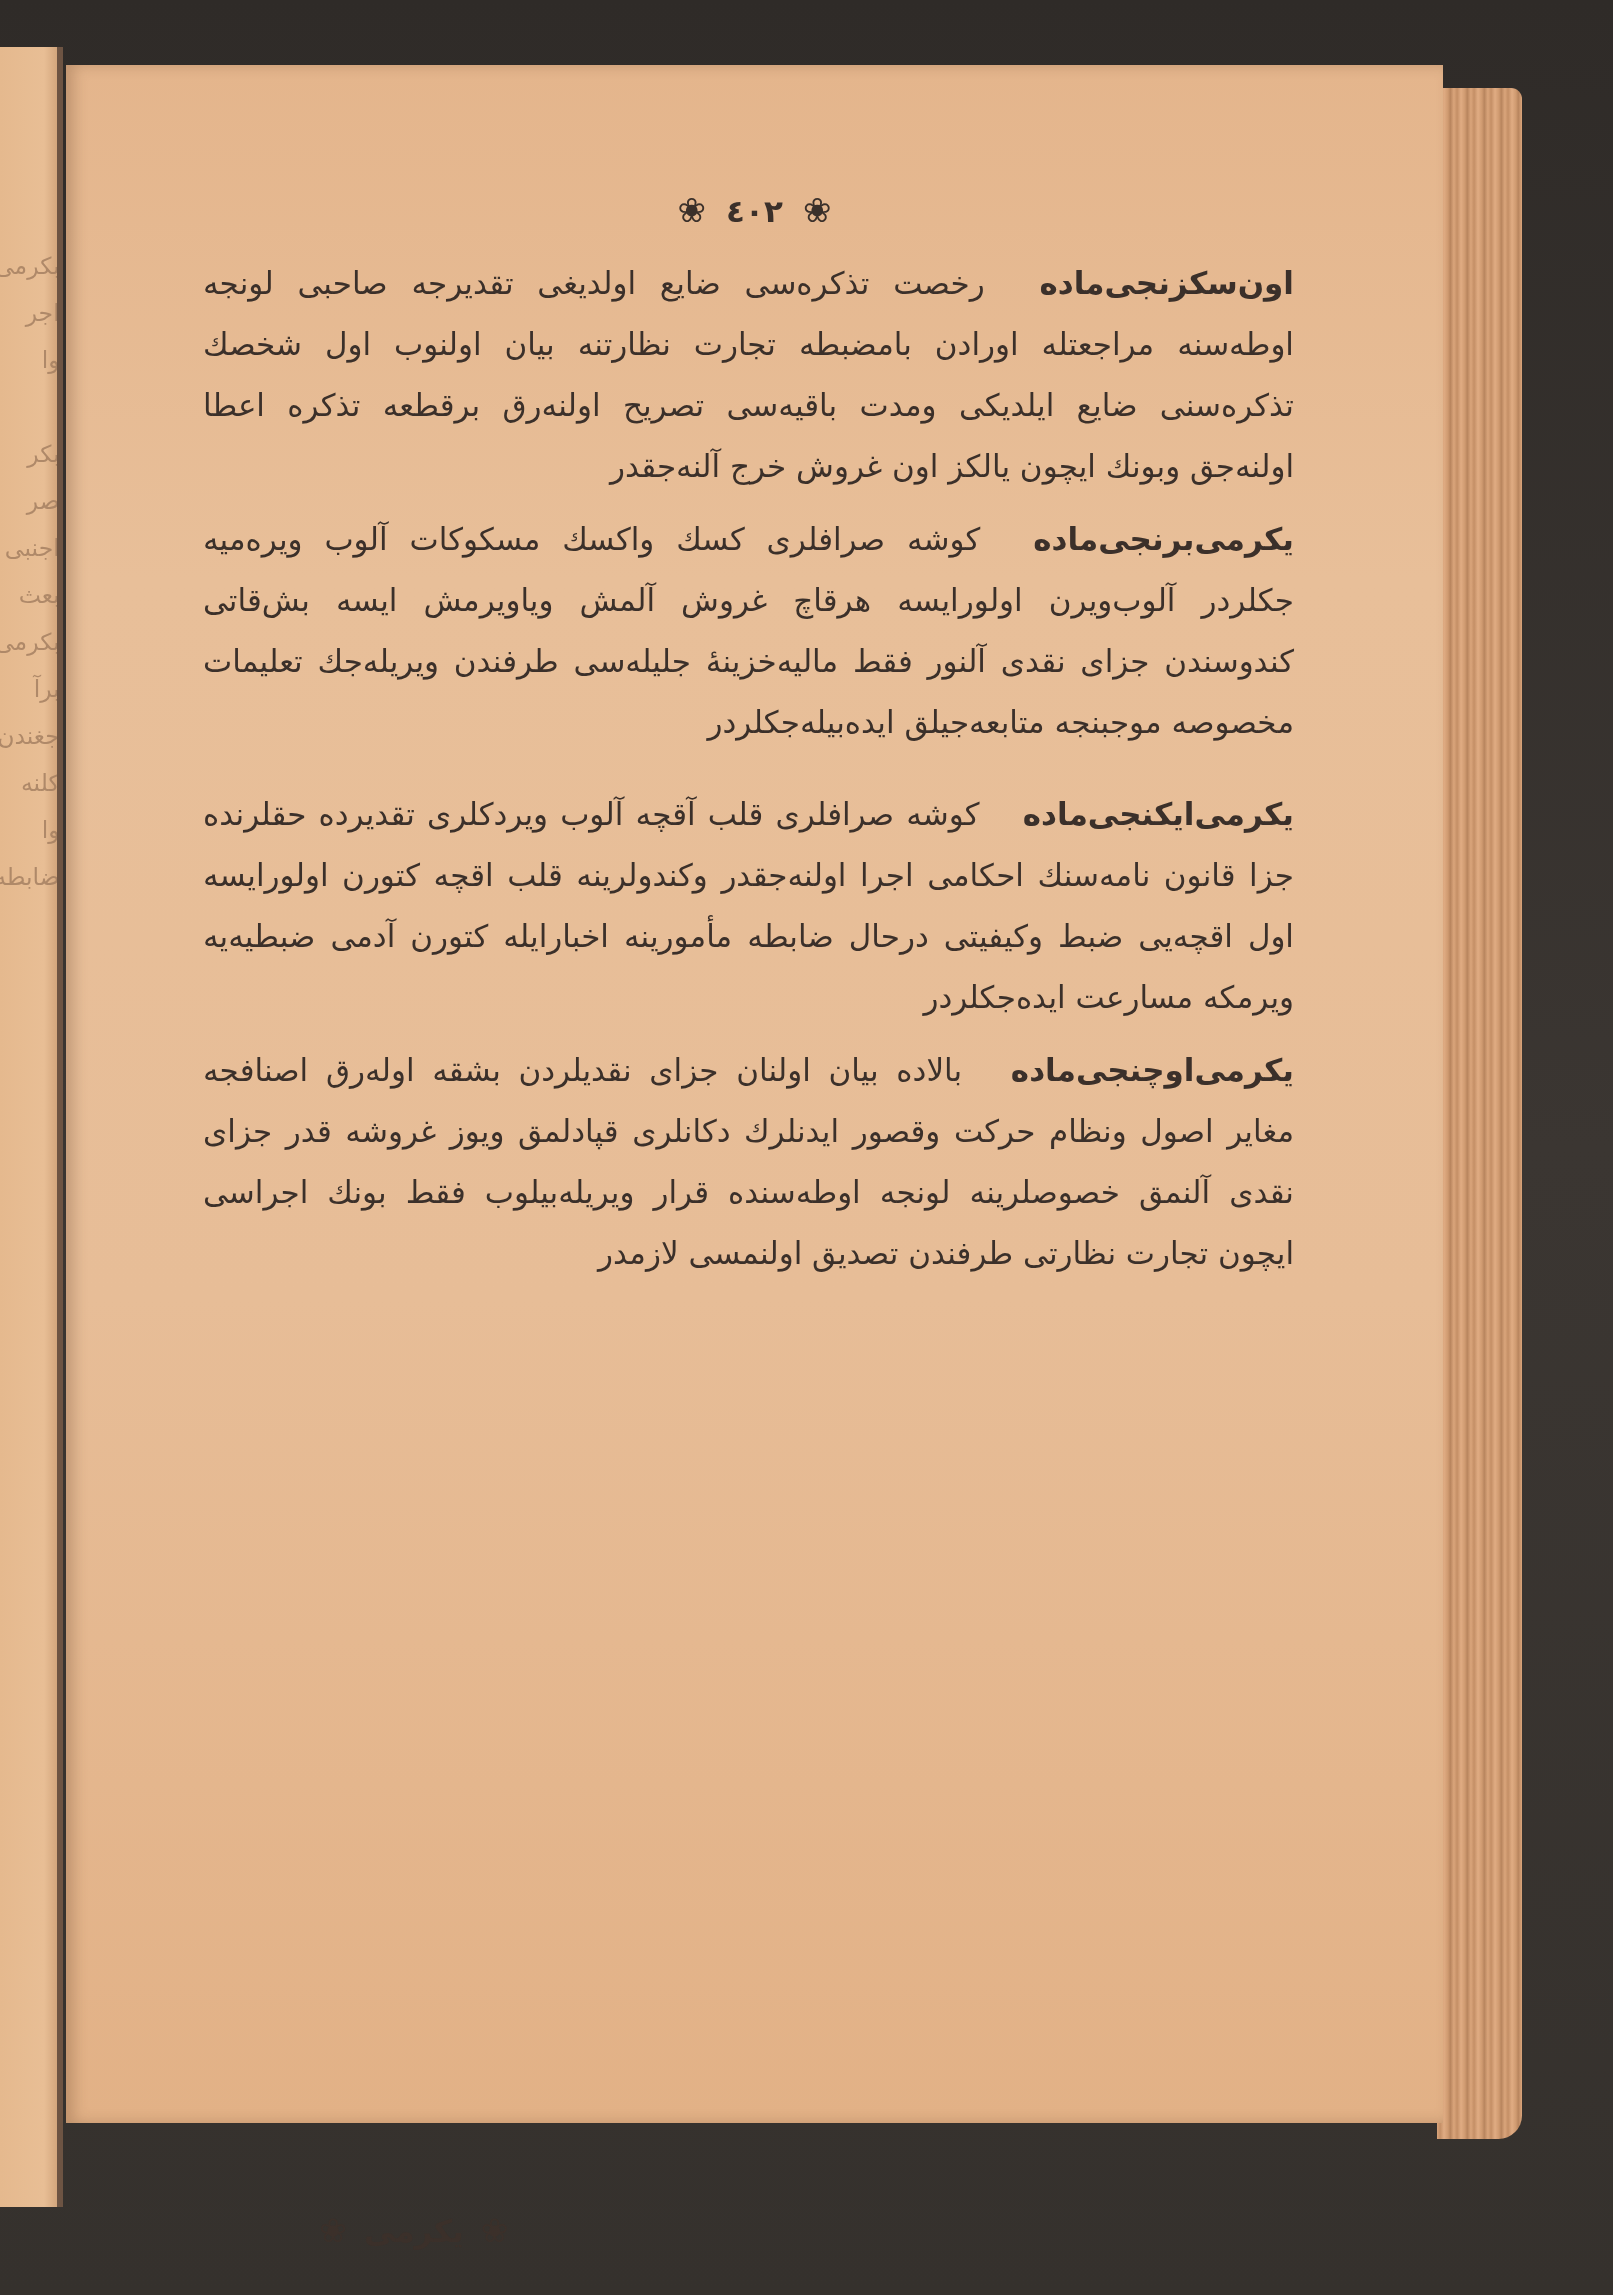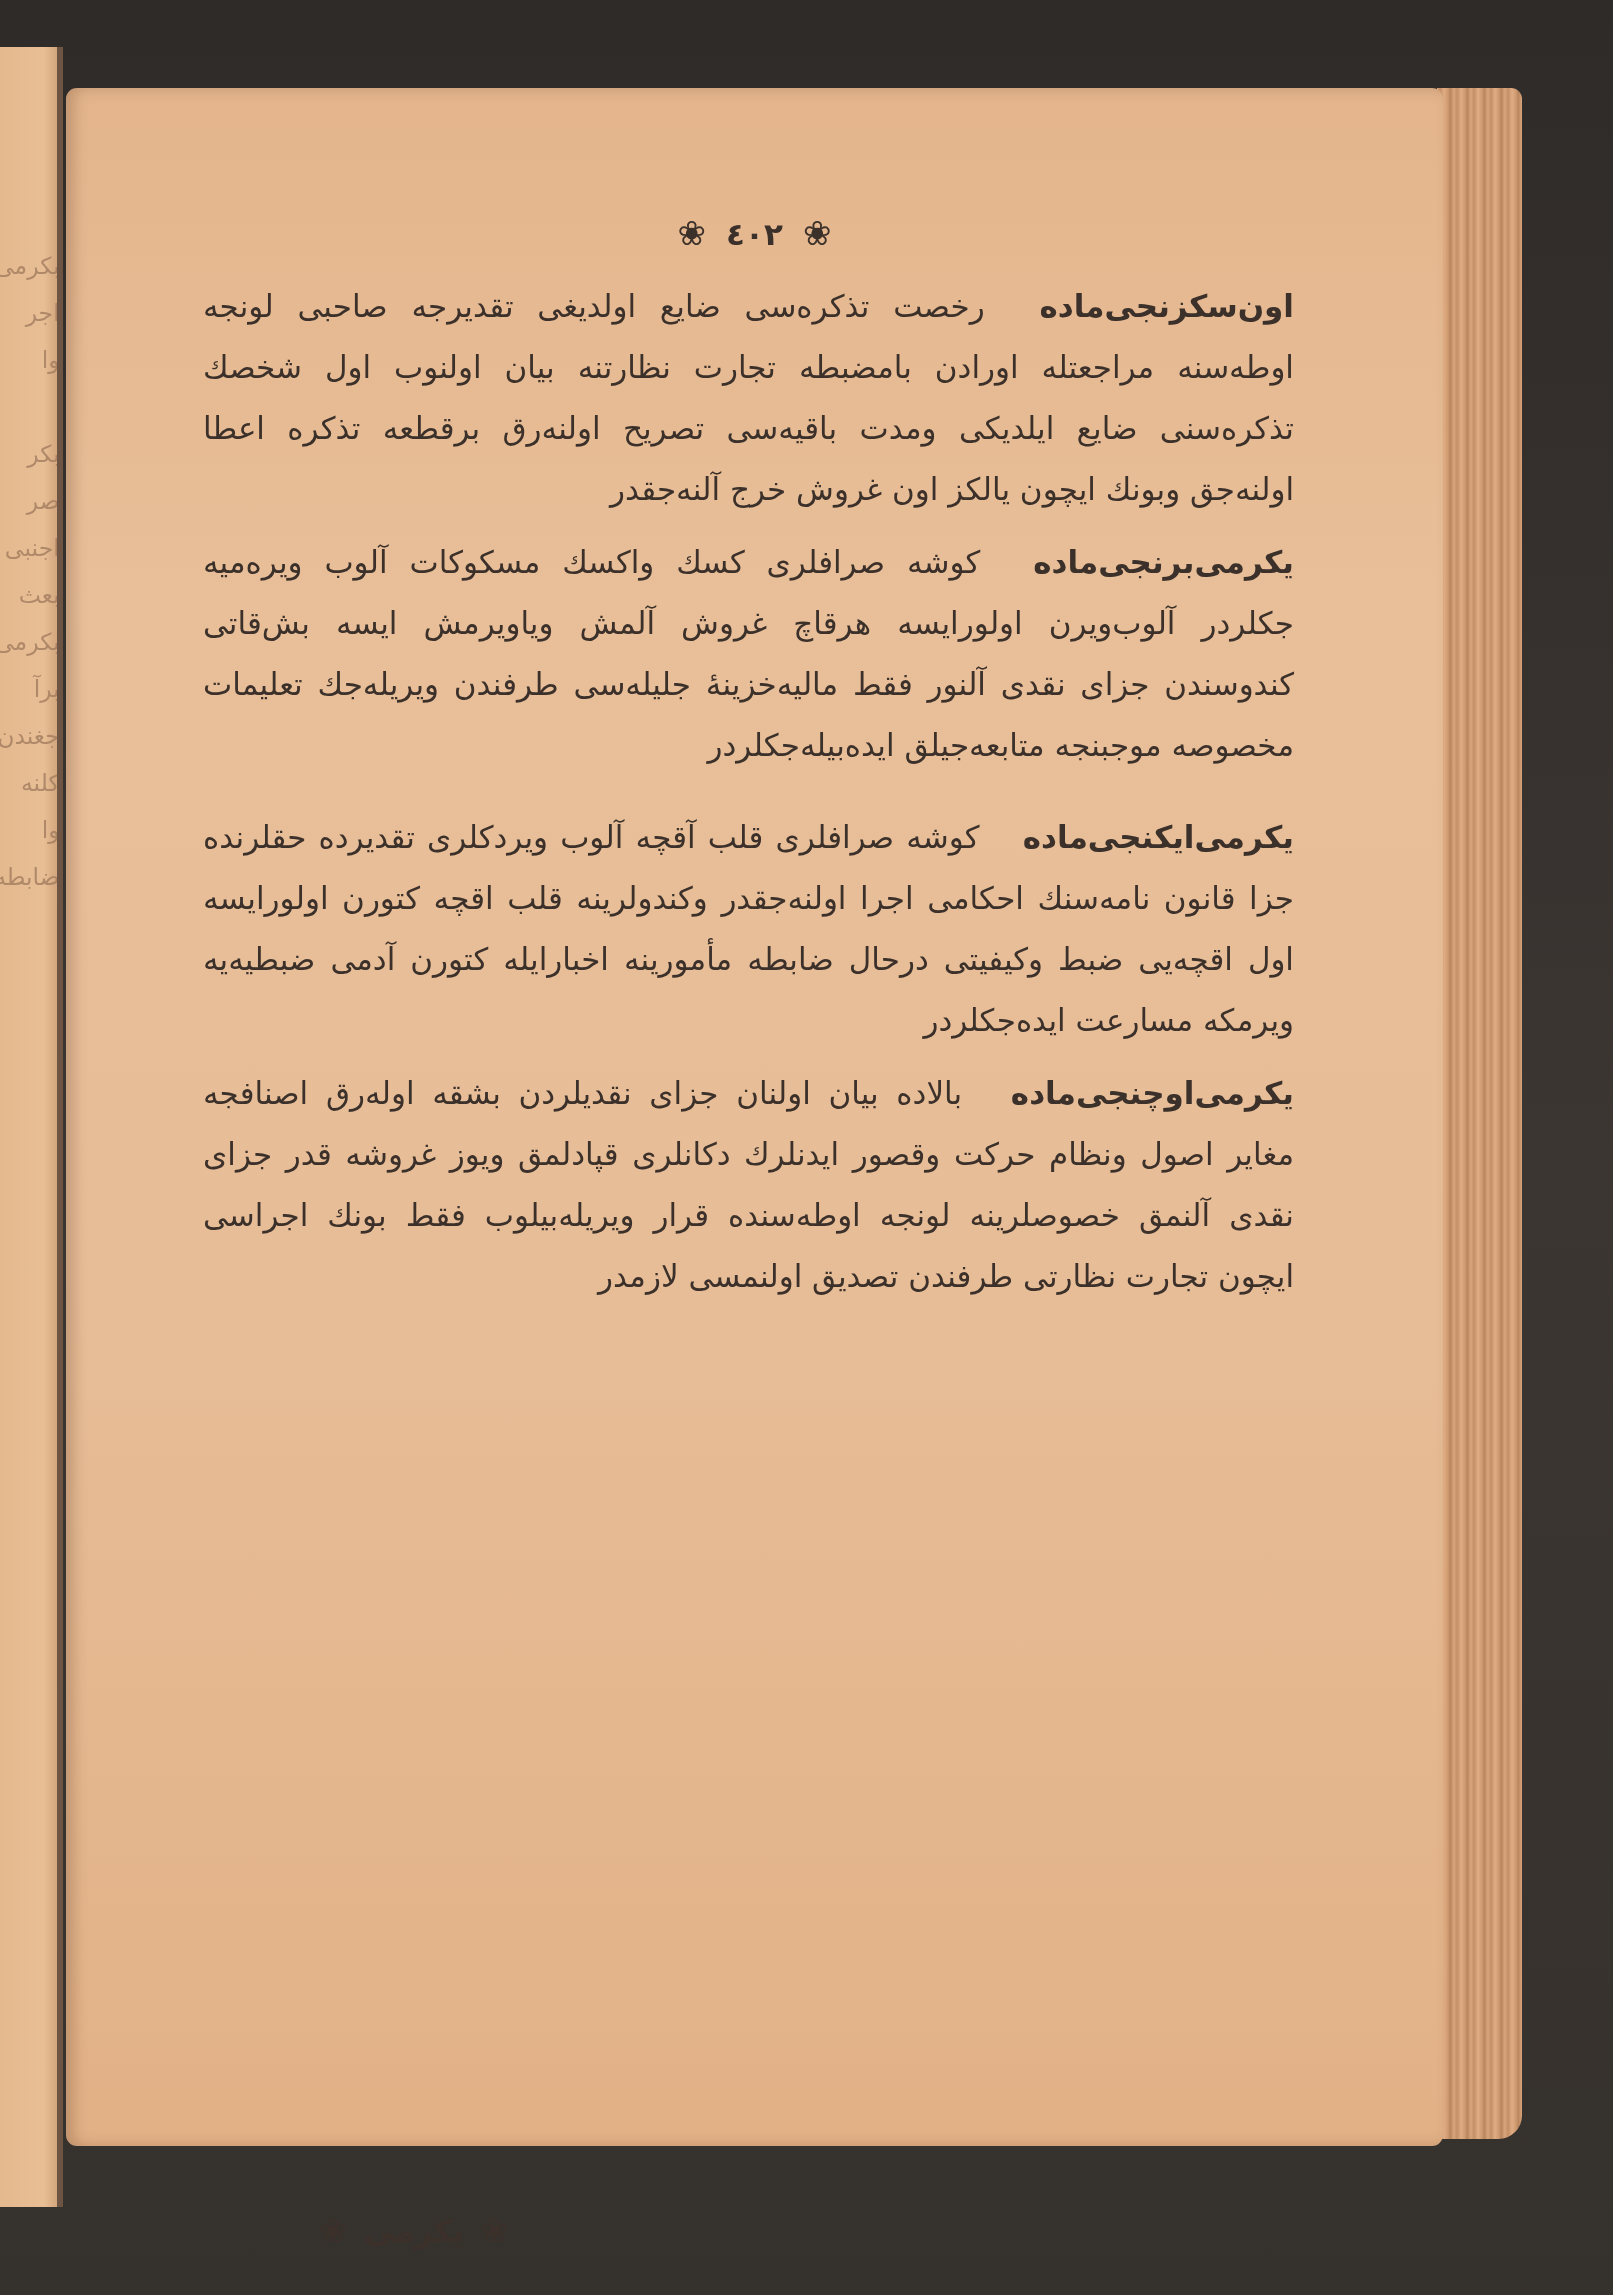--- a/index.html
+++ b/index.html
@@ -22,24 +22,23 @@
     position: absolute; right: 0; top: 0; width: 6.3px; height: 100%;
     background: #6d5443;
   }
   .left-snippets {
     position: absolute; left: 4.7px; top: 196px; width: 55px;
     direction: rtl; color: #a27d5f; font-size: 23.5px; line-height: 47px;
     font-family: "DejaVu Sans", sans-serif; opacity: .8;
   }
   
   .page {
-    position: absolute; left: 66px; top: 88px; width: 1377px; height: 2058px;
+    position: absolute; left: 66px; top: 65px; width: 1377px; height: 2058px;
     background: linear-gradient(180deg, #e4b58c 0%, #e8bf99 25%, #e7bd97 60%, #e2b186 100%);
     box-shadow: inset 7.8px 0 14px rgba(90,55,30,.25);
-    border-radius: 11px;
   }
   
   .page-edges {
     position: absolute; left: 1437px; top: 88px; width: 85px; height: 2051px;
     border-radius: 0 11px 23.5px 0;
     background: repeating-linear-gradient(90deg,
       #d9a47a 0px, #c48f66 3.1px, #e0ac83 7px, #cf9a70 11px, #b8855e 13.3px, #dba67c 17px);
   }
   .header {
     position: absolute; left: 0; right: 0; top: 125px; text-align: center;

